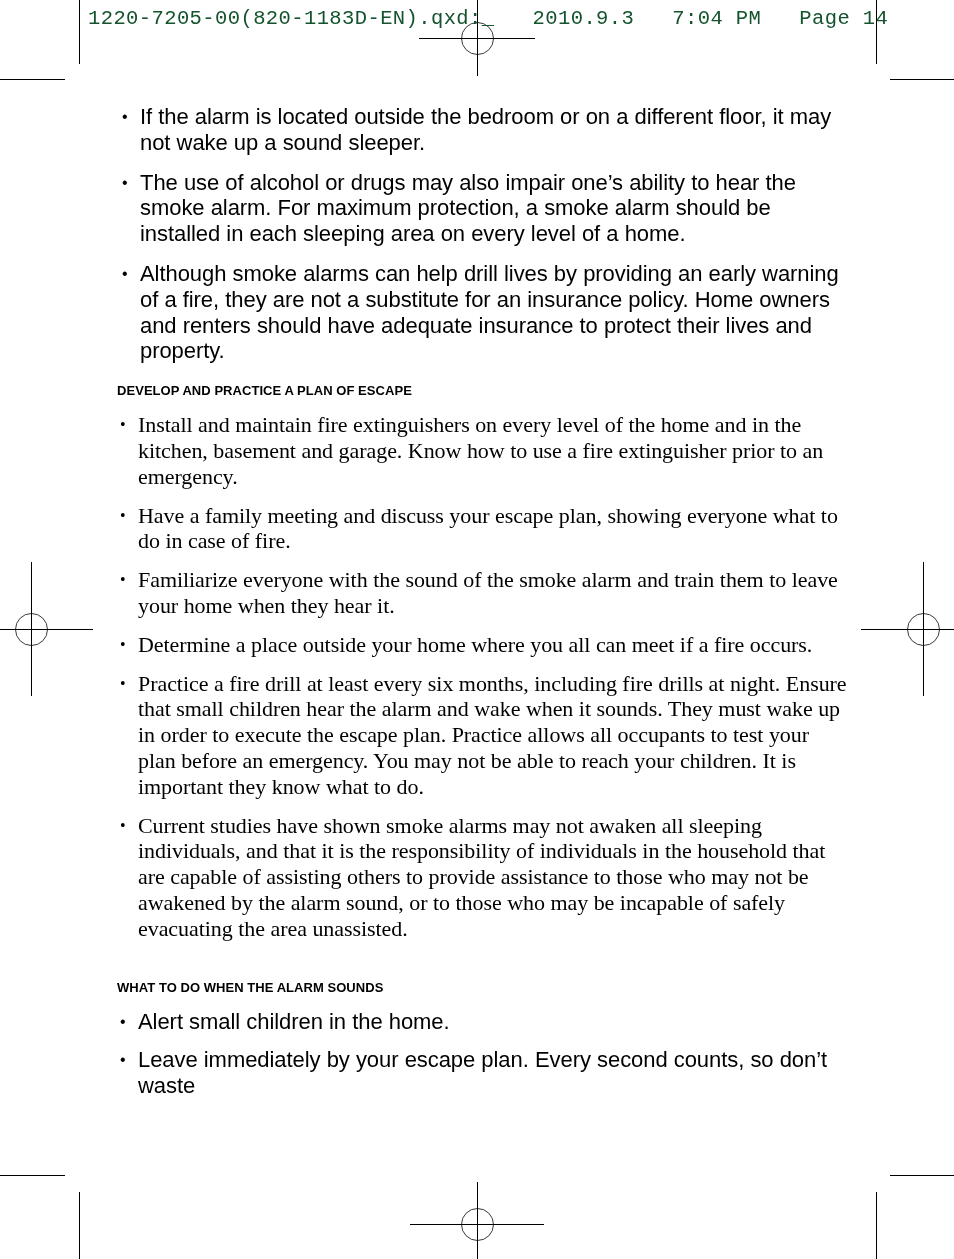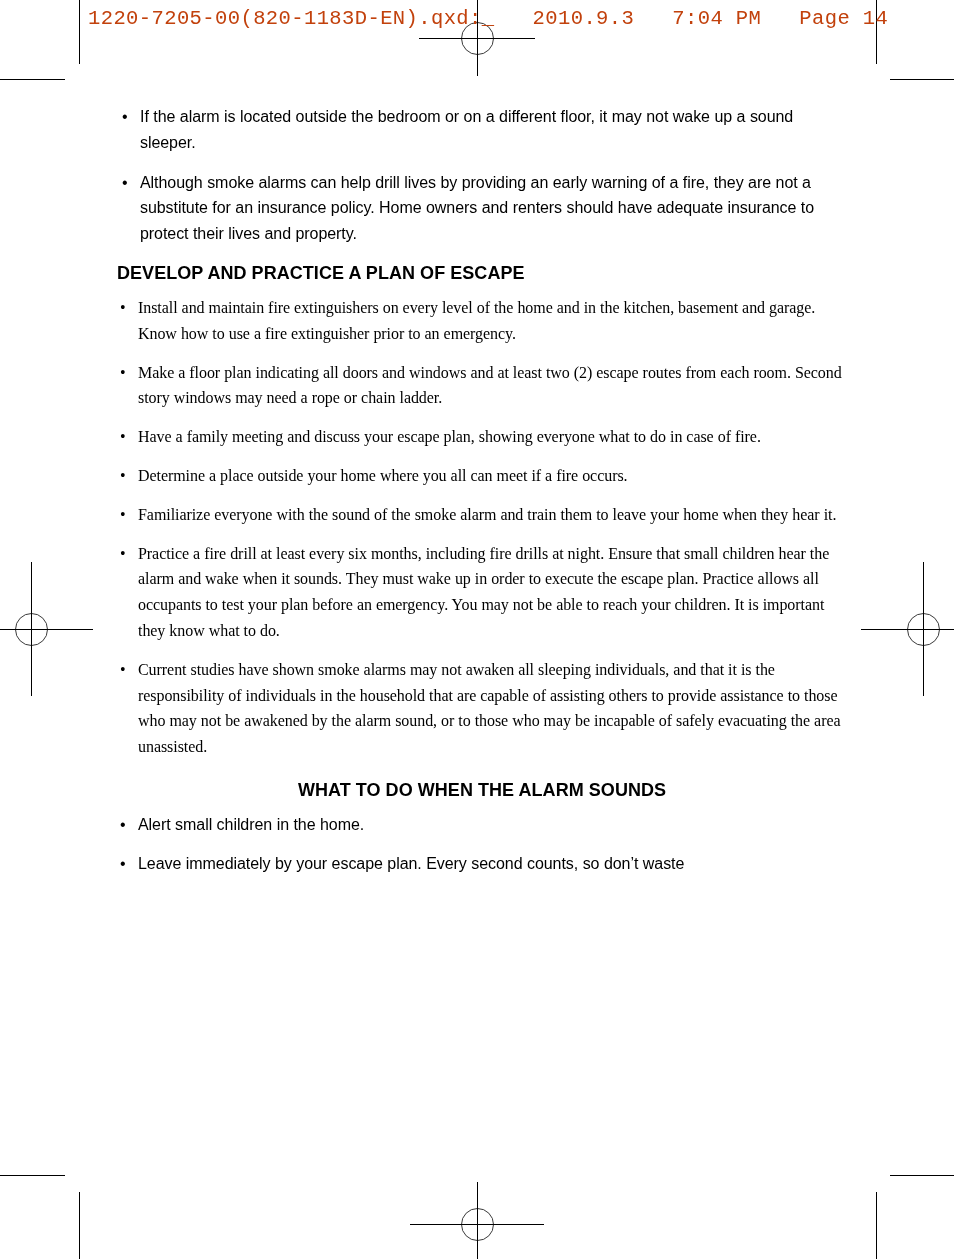--- a/index.html
+++ b/index.html
@@ -90,21 +90,21 @@
 
   
   .file-header {
     position: absolute;
     left: 88px;
     top: 6px;
     font-family: "Liberation Mono", "DejaVu Sans Mono", monospace;
     font-size: 20.5px;
     letter-spacing: 0.4px;
     white-space: pre;
-    color: #c2410c;
+    color: #14532d;
     line-height: 26px;
   }
 
   
   .page-body {
     position: absolute;
     left: 0;
     top: 0;
     width: 954px;
   }
@@ -121,21 +121,21 @@
     padding: 0;
   }
 
   .bullet-list {
     list-style: none;
   }
 
   .bullet-item {
     position: relative;
     padding-left: 21px;
-    font-size: 16px;
+    font-size: 22px;
     line-height: 25.8px;
     letter-spacing: -0.06px;
     margin-bottom: 11px;
     text-align: left;
     word-spacing: 0.1px;
   }
   .bullet-item::before {
     content: "\2022";
     position: absolute;
     left: 3px;
@@ -151,28 +151,28 @@
   .section-number-title {
     font-size: 19.8px;
     font-weight: bold;
     line-height: 26px;
     letter-spacing: 0.1px;
     margin-top: 40px;
     margin-bottom: 8px;
   }
 
   .subsection-title {
-    font-size: 18px;
+    font-size: 13px;
     font-weight: bold;
     line-height: 25px;
     letter-spacing: 0.05px;
     margin-bottom: 9px;
   }
 
-  .subsection-title.spaced-above { margin-top: 18px; text-align: center; }
+  .subsection-title.spaced-above { margin-top: 33px; }
 
   .group-escape .bullet-item { margin-bottom: 13px; font-family: Liberation Serif, serif; }
   .group-sounds .bullet-item { margin-bottom: 13px; }
 </style>
 </head>
 <body>
 
 <div class="crop-line crop-v crop-tl-v"></div>
 <div class="crop-line crop-v crop-tr-v"></div>
 <div class="crop-line crop-v crop-bl-v"></div>
@@ -203,32 +203,32 @@
   <div class="reg-cross-h"></div>
 </div>
 
 <div class="file-header">1220-7205-00(820-1183D-EN).qxd:_   2010.9.3   7:04 PM   Page 14</div>
 
 <div class="page-body">
   <div class="content">
 
     <ul class="bullet-list group-top">
       <li class="bullet-item">If the alarm is located outside the bedroom or on a different floor, it may not wake up a sound sleeper.</li>
+      <li class="bullet-item">The use of alcohol or drugs may also impair one’s ability to hear the smoke alarm.  For maximum protection, a smoke alarm should be installed in each sleeping area on every level of a home.</li>
       <li class="bullet-item">Although smoke alarms can help drill lives by providing an early warning of a fire, they are not a substitute for an insurance policy.  Home owners and renters should have adequate insurance to protect their lives and property.</li>
     </ul>
 
 
     <h3 class="subsection-title">DEVELOP AND PRACTICE A PLAN OF ESCAPE</h3>
 
     <ul class="bullet-list group-escape">
       <li class="bullet-item">Install and maintain fire extinguishers on every level of the home and in the kitchen, basement and garage. Know how to use a fire extinguisher prior to an emergency.</li>
-      <li class="bullet-item">Make a floor plan indicating all doors and windows and at least two (2) escape routes from each room.  Second story windows may need a rope or chain ladder.</li>
       <li class="bullet-item">Have a family meeting and discuss your escape plan, showing everyone what to do in case of fire.</li>
+      <li class="bullet-item">Familiarize everyone with the sound of the smoke alarm and train them to leave your home when they hear it.</li>
       <li class="bullet-item">Determine a place outside your home where you all can meet if a fire occurs.</li>
-      <li class="bullet-item">Familiarize everyone with the sound of the smoke alarm and train them to leave your home when they hear it.</li>
       <li class="bullet-item">Practice a fire drill at least every six months, including fire drills at night. Ensure that small children hear the alarm and wake when it sounds. They must wake up in order to execute the escape plan. Practice allows all occupants to test your plan before an emergency.  You may not be able to reach your children.  It is important they know what to do.</li>
       <li class="bullet-item">Current studies have shown smoke alarms may not awaken all sleeping individuals, and that it is the responsibility of individuals in the household that are capable of assisting others to provide assistance to those who may not be awakened by the alarm sound, or to those who may be incapable of safely evacuating the area unassisted.</li>
     </ul>
 
     <h3 class="subsection-title spaced-above">WHAT TO DO WHEN THE ALARM SOUNDS</h3>
 
     <ul class="bullet-list group-sounds">
       <li class="bullet-item">Alert small children in the home.</li>
       <li class="bullet-item">Leave immediately by your escape plan.  Every second counts, so don’t waste</li>
     </ul>

